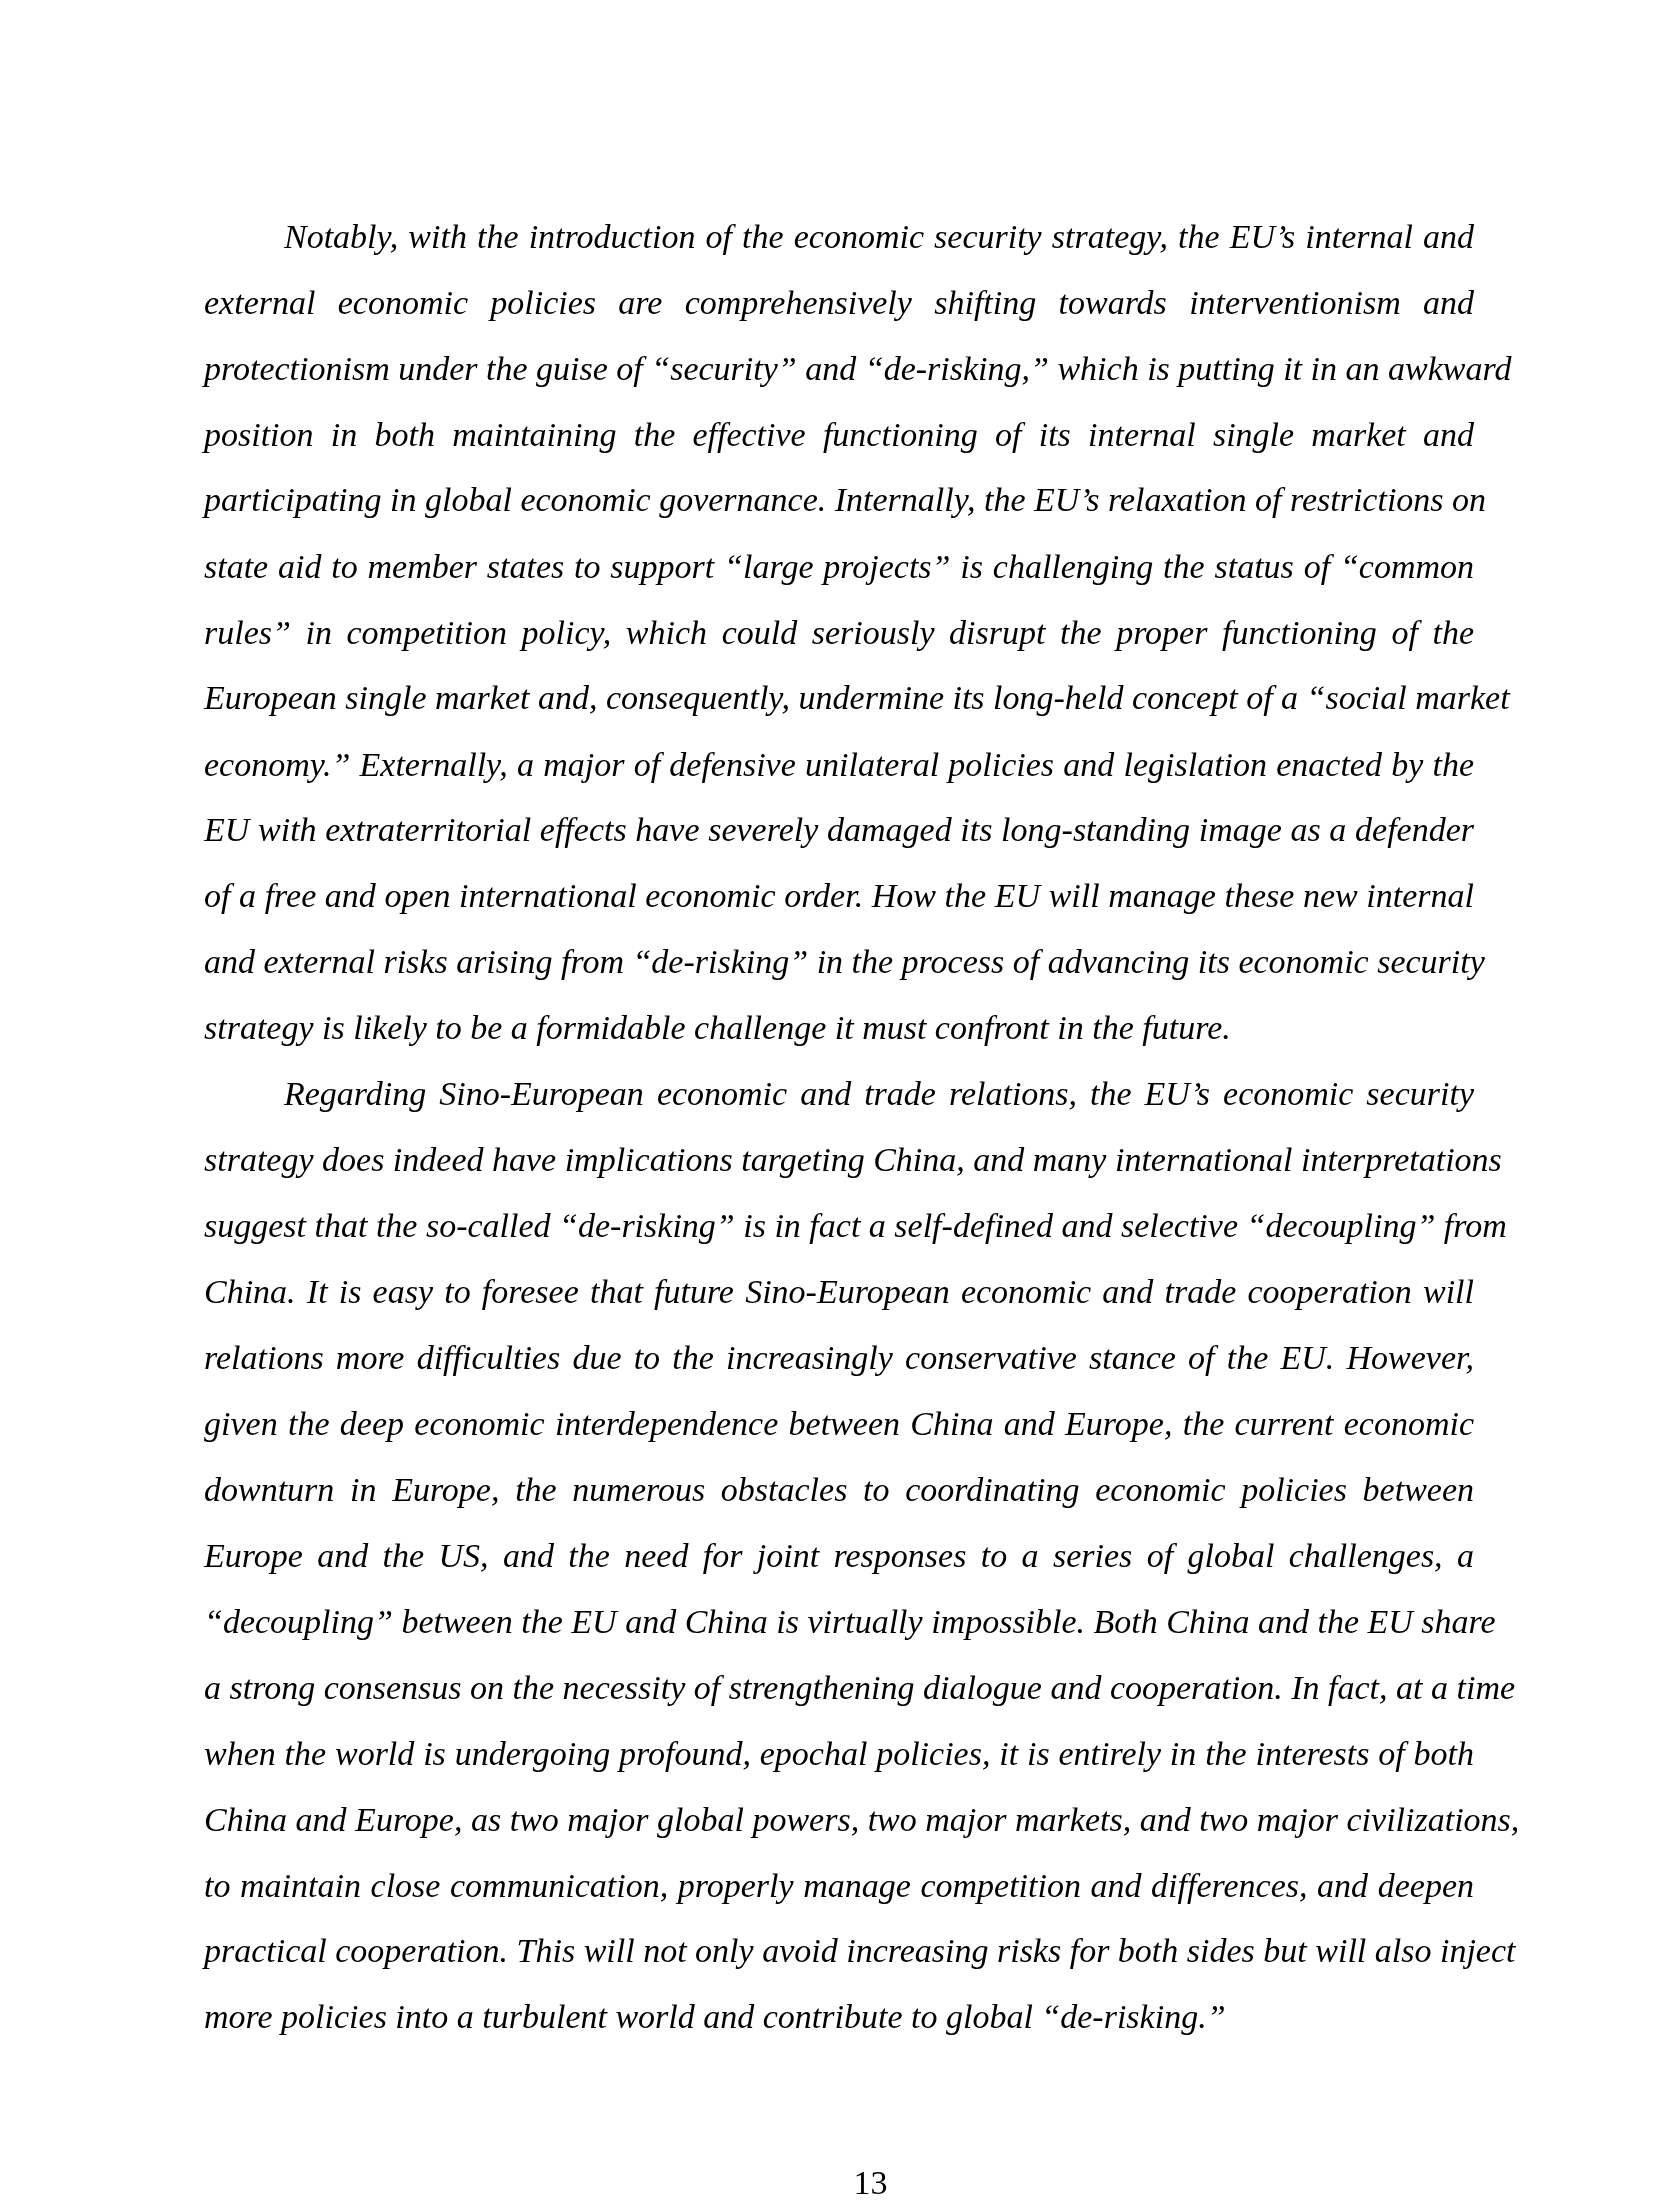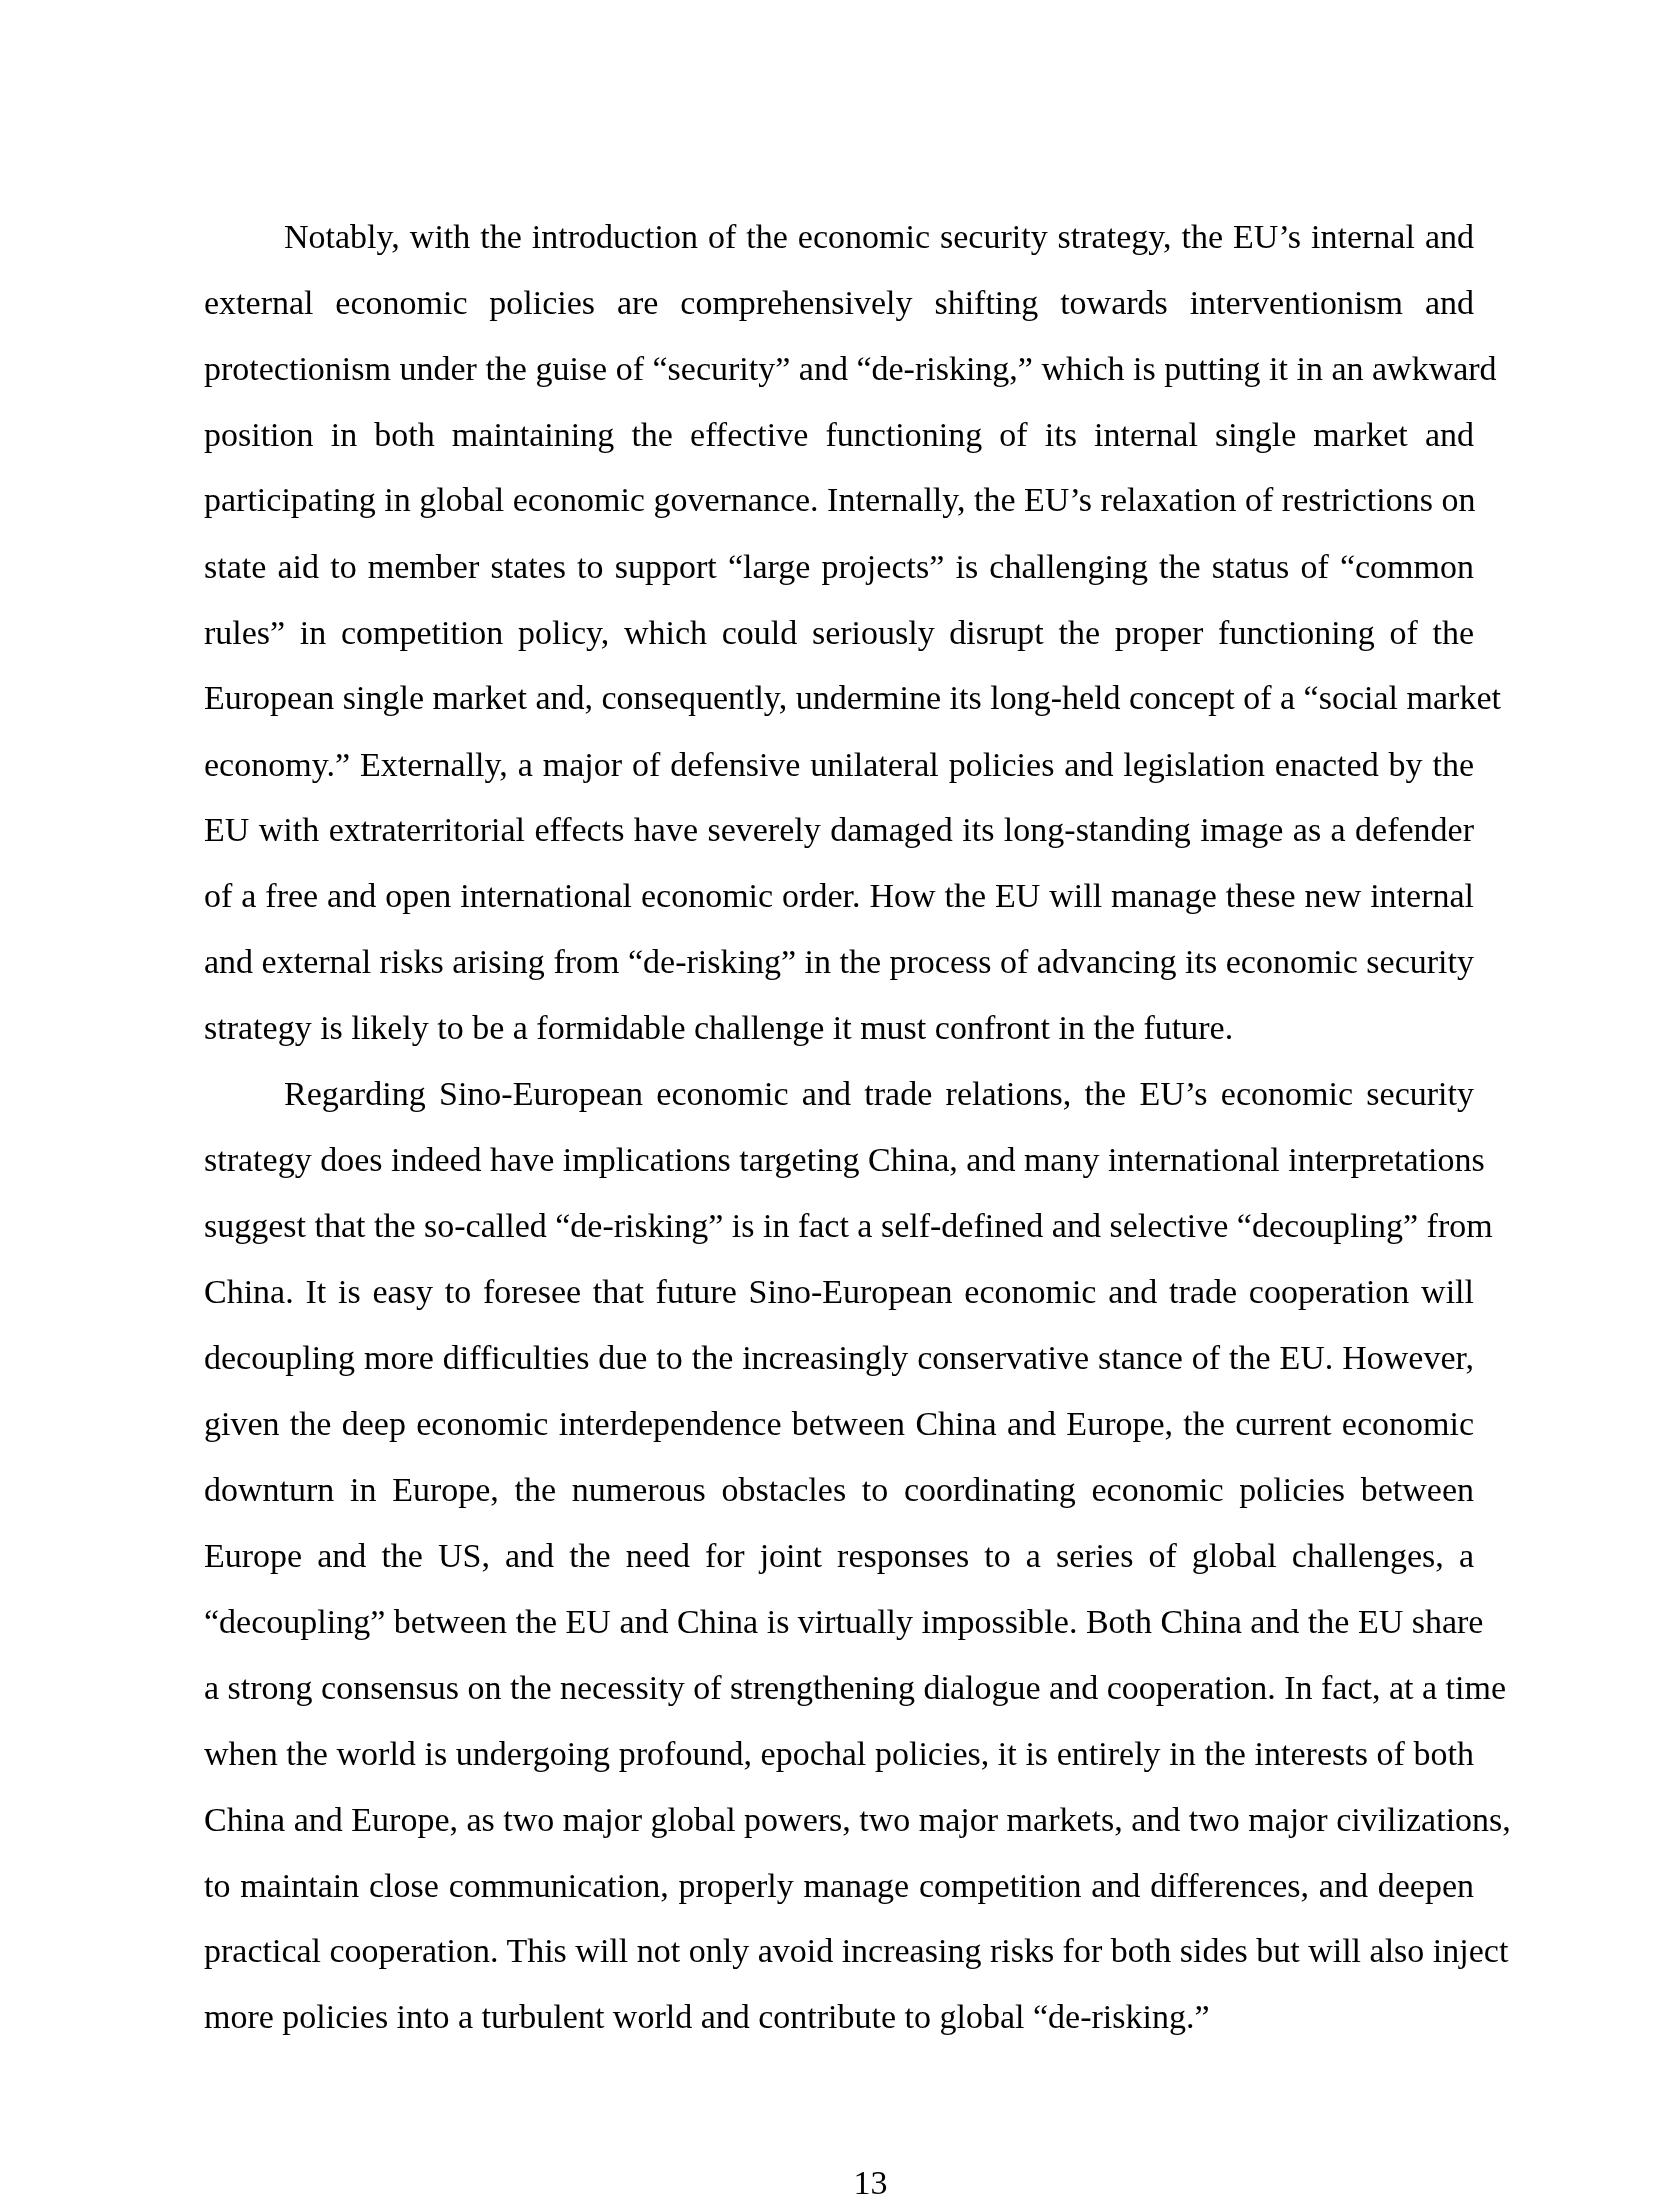--- a/index.html
+++ b/index.html
@@ -9,20 +9,21 @@
     position: absolute;
     left: 204px;
     width: 1270px;
     font-family: "Liberation Serif", "DejaVu Serif", serif;
     font-size: 34px;
     line-height: 1;
     color: #000000;
     white-space: nowrap;
     text-align: justify;
     text-align-last: justify;
+    font-style: italic;
   }
   .line.indent { left: 284px; width: 1190px; }
   .line.last { text-align: center; text-align-last: left; }
   .page-number {
     position: absolute;
     left: 0; width: 1677px;
     text-align: center;
     font-family: "Liberation Serif", "DejaVu Serif", serif;
     font-size: 34px;
     line-height: 1;
@@ -48,21 +49,21 @@
     <div class="line" style="top:879px">of a free and open international economic order. How the EU will manage these new internal</div>
     <div class="line" style="top:945px">and external risks arising from “de-risking” in the process of advancing its economic security</div>
     <div class="line last" style="top:1011px">strategy is likely to be a formidable challenge it must confront in the future.</div>
   </div>
 
   <div>
     <div class="line indent" style="top:1077px">Regarding Sino-European economic and trade relations, the EU’s economic security</div>
     <div class="line" style="top:1143px">strategy does indeed have implications targeting China, and many international interpretations</div>
     <div class="line" style="top:1209px">suggest that the so-called “de-risking” is in fact a self-defined and selective “decoupling” from</div>
     <div class="line" style="top:1275px">China. It is easy to foresee that future Sino-European economic and trade cooperation will</div>
-    <div class="line" style="top:1341px">decoupling more difficulties due to the increasingly conservative stance of the EU. However,</div>
+    <div class="line" style="top:1341px">relations more difficulties due to the increasingly conservative stance of the EU. However,</div>
     <div class="line" style="top:1407px">given the deep economic interdependence between China and Europe, the current economic</div>
     <div class="line" style="top:1473px">downturn in Europe, the numerous obstacles to coordinating economic policies between</div>
     <div class="line" style="top:1539px">Europe and the US, and the need for joint responses to a series of global challenges, a</div>
     <div class="line" style="top:1605px">“decoupling” between the EU and China is virtually impossible. Both China and the EU share</div>
     <div class="line" style="top:1671px">a strong consensus on the necessity of strengthening dialogue and cooperation. In fact, at a time</div>
     <div class="line" style="top:1737px">when the world is undergoing profound, epochal policies, it is entirely in the interests of both</div>
     <div class="line" style="top:1803px">China and Europe, as two major global powers, two major markets, and two major civilizations,</div>
     <div class="line" style="top:1869px">to maintain close communication, properly manage competition and differences, and deepen</div>
     <div class="line" style="top:1934px">practical cooperation. This will not only avoid increasing risks for both sides but will also inject</div>
     <div class="line last" style="top:2000px">more policies into a turbulent world and contribute to global “de-risking.”</div>

